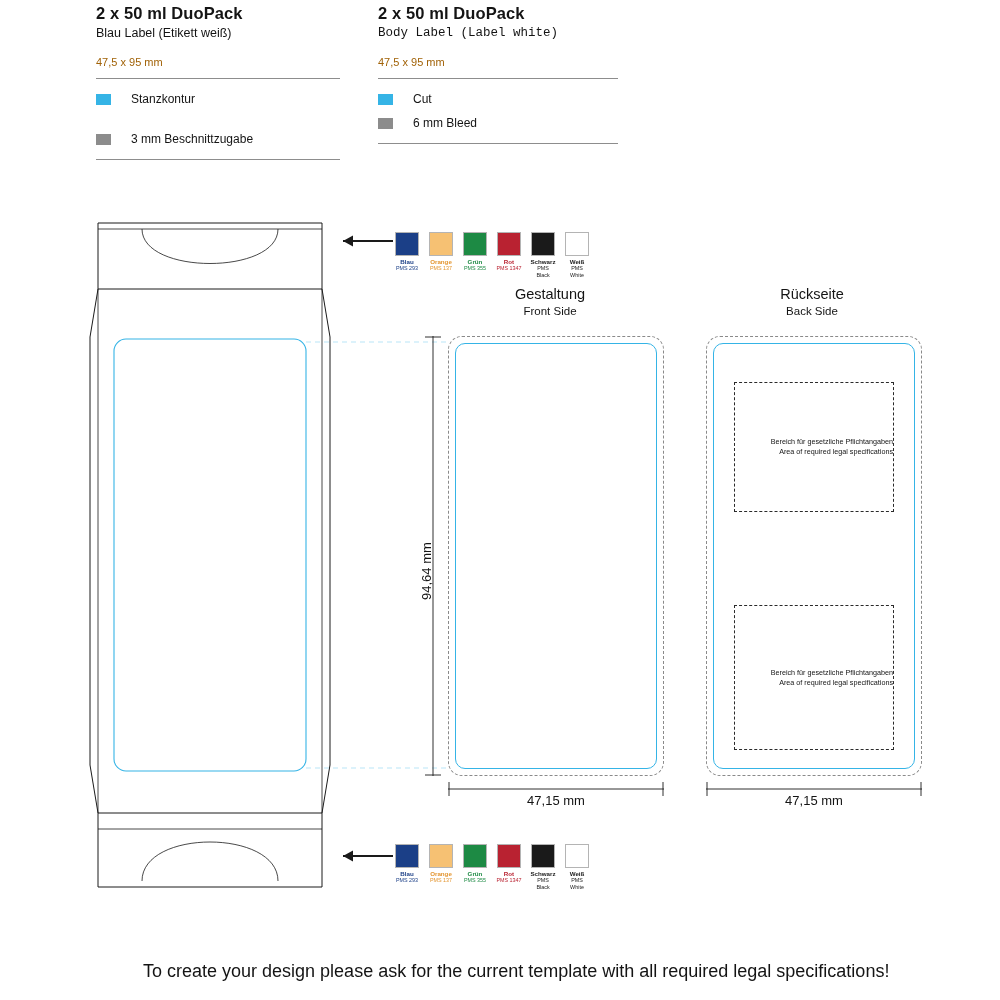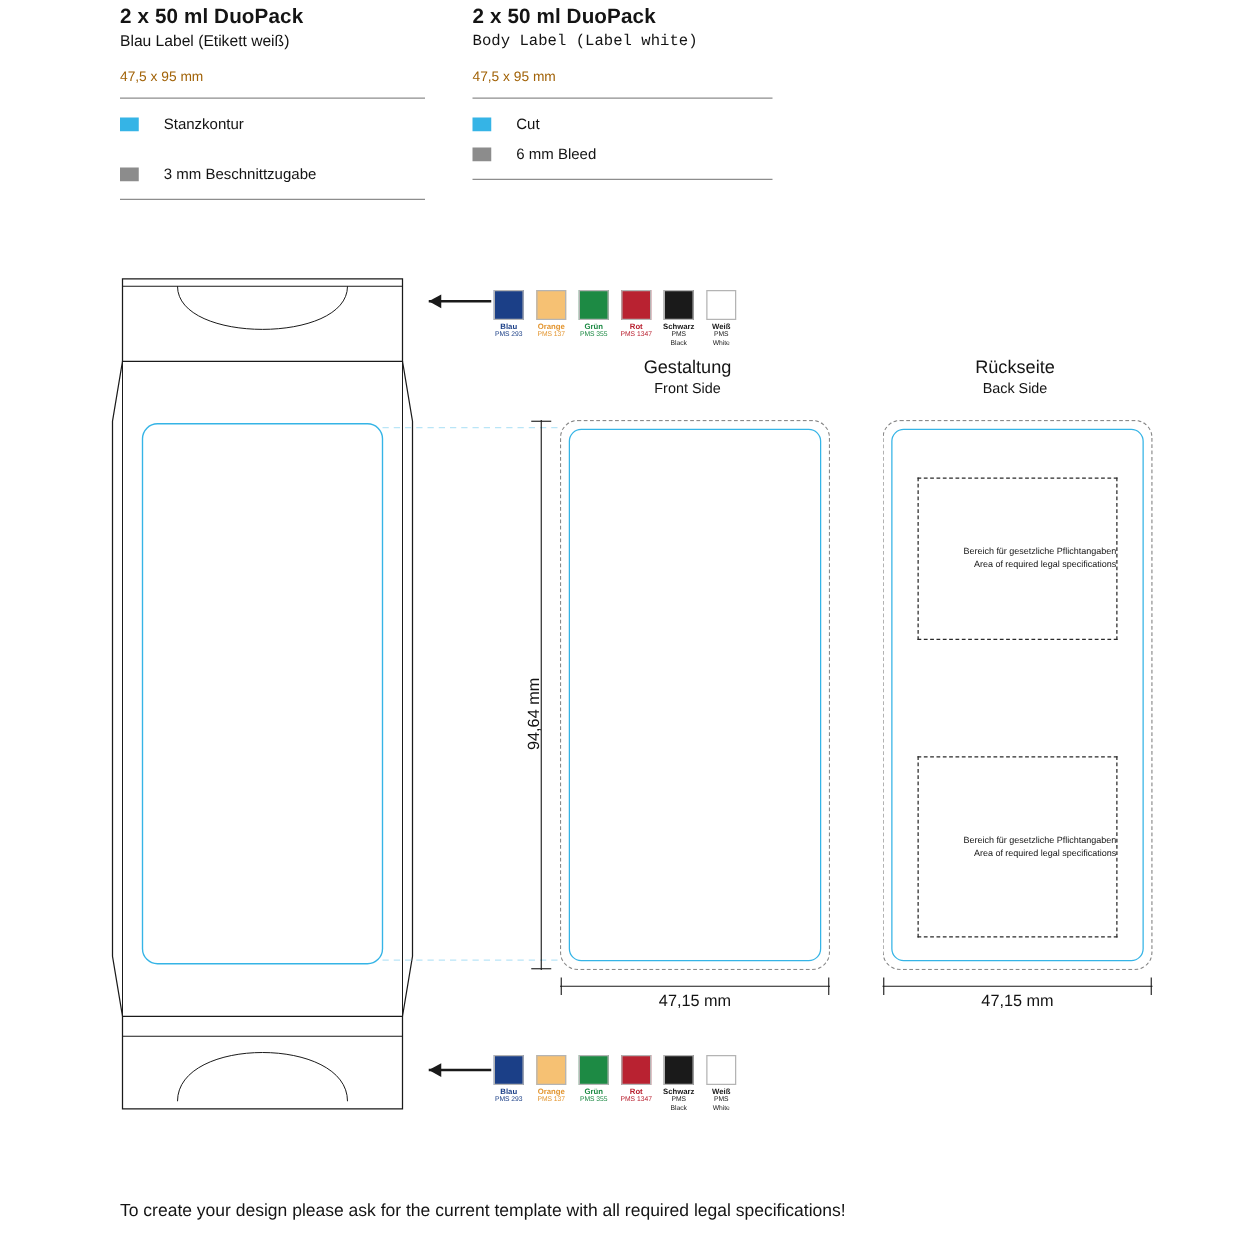--- a/index.html
+++ b/index.html
@@ -123,21 +123,21 @@
     line-height: 1.2;
   }
 
   
   .footer {
     position: absolute;
     font-size: 13px;
     color: #141414;
     line-height: 1.5;
   }
-  .footer .l2 { font-size: 14px; }
+  .footer .l2 { font-size: 18px; margin-left: 47px; }
 
   svg { display: block; overflow: visible; }
 </style>
 </head>
 <body>
 
 <div class="abs" style="left:96px; top:4px; width:244px;">
   <div class="hdr-title">2 x 50 ml DuoPack</div>
   <div class="hdr-sub" style="margin-top:3px;">Blau Label (Etikett weiß)</div>
   <div class="hdr-dim" style="margin-top:16px;">47,5 x 95 mm</div>

